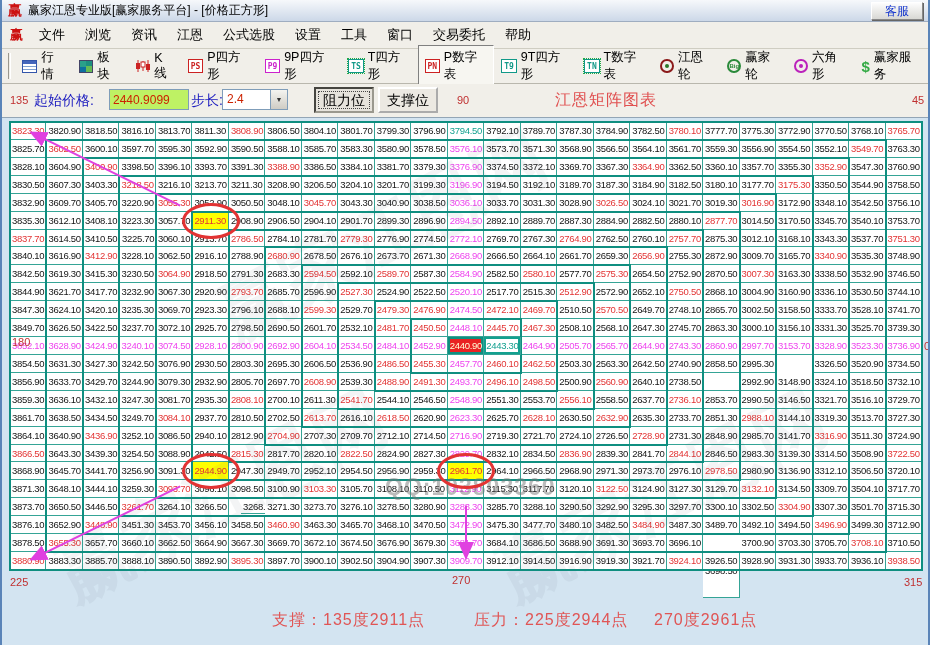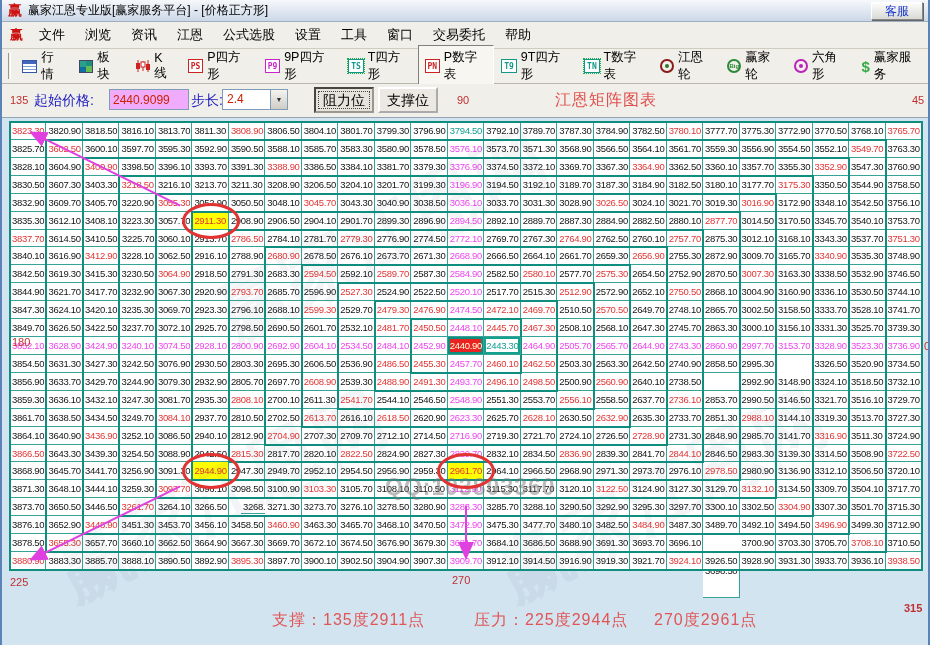--- a/index.html
+++ b/index.html
@@ -38,21 +38,21 @@
   .icon-wheel.darkred { border:2px solid #8b1a1a; color:#2a7a2a; }
   .icon-wheel.green   { border:2px solid #2a8a3a; color:#2a8a3a; }
   .icon-wheel.magenta { border:2px solid #bb22bb; color:#bb22bb; }
   .icon-wheel .dot { width:4px; height:4px; border-radius:50%; background:currentColor; }
   .icon-dollar { color:#33aa44; font-weight:bold; font-size:15px; }
   
   .controlbar { height:34px; background:#f1efe9; border-bottom:1px solid #93a5b5; position:relative; font-size:14px; }
   .ctl-label { color:#2020c0; font-size:14px; position:absolute; top:8px; }
   .angle-small { position:absolute; color:#c03030; font-size:11px; }
   .price-input { position:absolute; left:107px; top:5px; width:80px; height:21px; border:1px solid #7f9db9;
-                 color:#cc2200; font-size:12px; padding:1px 3px; background:#f0abfc; }
+                 color:#cc2200; font-size:12px; padding:1px 3px; background:#bef264; }
   .step-box { position:absolute; left:220px; top:5px; width:66px; height:21px; border:1px solid #7f9db9; background:#fff; display:flex; }
   .step-val { flex:1; color:#cc2200; font-size:12px; padding:2px 0 0 4px; }
   .step-arrow { width:17px; background:linear-gradient(#f4f4f0,#cfccc4); border-left:1px solid #7f9db9; font-size:7px; color:#333;
                 display:flex; align-items:center; justify-content:center; }
   .xp-btn { position:absolute; top:3px; width:60px; height:26px; font-size:14px; color:#000; background:#ece9e2;
             border:2px outset #fff; text-align:center; line-height:22px; }
   .xp-btn.pressed { border:2px inset #9a988e; outline:1px dotted #444; outline-offset:-5px; background:#e6e3dc; }
   .matrix-title { position:absolute; left:553px; top:6px; color:#e05050; font-size:16px; letter-spacing:1px; }
   
   .content { position:relative; width:100%; height:527px; background:#d3e4f1; }
@@ -838,18 +838,18 @@
         <line x1="170.1231529011279" y1="364.4307319082179" x2="22.72777163218707" y2="436.8354806017327" stroke="#e040e0" stroke-width="2" marker-end="url(#ah)"></line>
         <line x1="455.99999999999994" y1="383.44000000000005" x2="455.99999999999994" y2="434.04" stroke="#e040e0" stroke-width="2" marker-end="url(#ah)"></line>
       </svg>
       <div class="wm" style="left: 375px; top: 352px; font-size: 23px; letter-spacing: 1px;">QQ:103803360</div>
     </div>
 
   <span class="edge-label" style="left:10px;top:218px;">180</span>
   <span class="edge-label" style="left:922px;top:222px;">0</span>
   <span class="edge-label" style="left:8px;top:458px;">225</span>
   <span class="edge-label" style="left:450px;top:456px;">270</span>
-  <span class="edge-label" style="left:902px;top:484px;font-weight:bold;">315</span>
+  <span class="edge-label" style="left:902px;top:458px;">315</span>
 
   <span class="footer-t2" style="left:270px;">支撑：135度2911点</span>
   <span class="footer-t2" style="left:472px;">压力：225度2944点</span>
   <span class="footer-t2" style="left:652px;">270度2961点</span>
 </div>
 
 </body></html>

